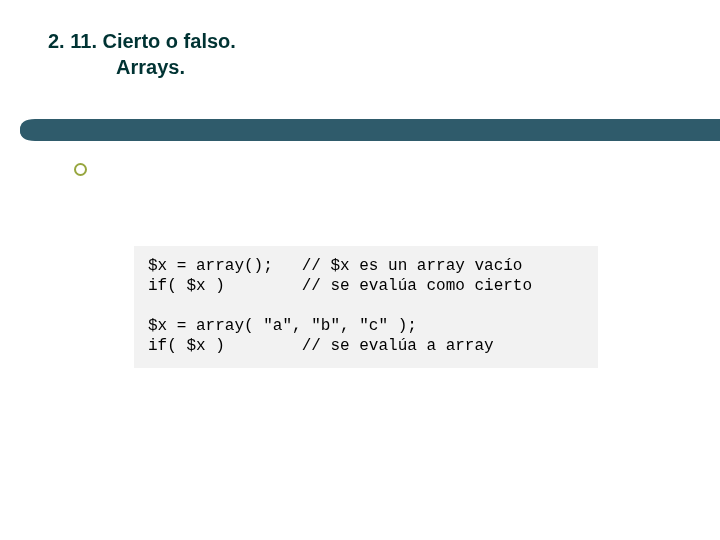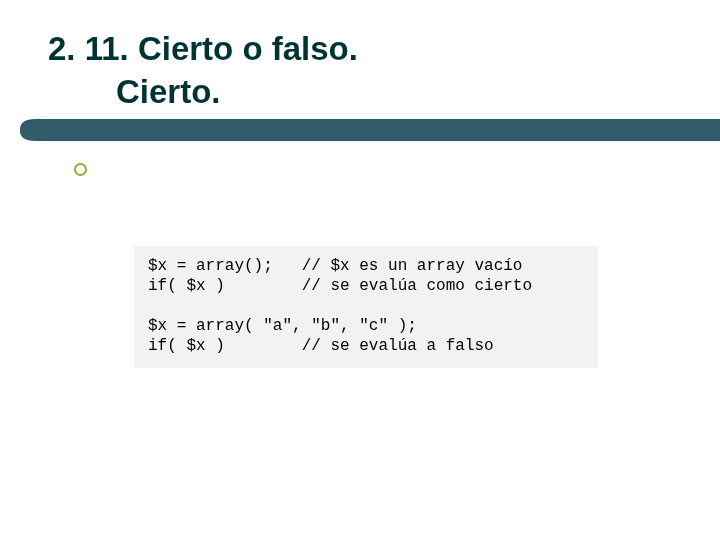--- a/index.html
+++ b/index.html
@@ -10,21 +10,21 @@
     font-family: Arial, Helvetica, sans-serif;
     position: relative;
     overflow: hidden;
   }
   .title-block {
     position: absolute;
     top: 28px;
     left: 48px;
   }
   .title-line {
-    font-size: 33px;
+    font-size: 20px;
     font-weight: bold;
     color: #003333;
     line-height: 1.3;
   }
   .title-indent {
     padding-left: 68px;
   }
   .underline-bar {
     position: absolute;
     top: 116px;
@@ -57,30 +57,30 @@
     line-height: 1.25;
     color: #000000;
     white-space: pre;
   }
 </style>
 </head>
 <body>
 
 <div class="title-block">
   <div class="title-line">2. 11. Cierto o falso.</div>
-  <div class="title-line title-indent">Cierto.</div>
+  <div class="title-line title-indent">Arrays.</div>
 </div>
 
 <div class="underline-bar">
   <svg width="720" height="30" viewBox="0 0 720 30">
     <path d="M 20 14 Q 20 4 34 4 L 720 4 L 720 6 L 34 6 Q 22 6 22 14 Q 22 22 34 22 L 720 22 L 720 24 L 34 24 Q 20 24 20 14 Z" fill="#2f5b6b"></path>
     <rect x="34" y="4" width="700" height="20" fill="#2f5b6b"></rect>
     <path d="M 20 14 Q 20 3 35 3 L 720 3 L 720 25 L 35 25 Q 20 25 20 14 Z" fill="#2f5b6b"></path>
   </svg>
 </div>
 
 <div class="bullet-dot"></div>
 
 <div class="code-block"><span>$x = array();   // $x es un array vacío</span>
 <span>if( $x )        // se evalúa como cierto</span>
 <span></span>
 <span>$x = array( "a", "b", "c" );</span>
-<span>if( $x )        // se evalúa a falso</span></div>
+<span>if( $x )        // se evalúa a array</span></div>
 
 </body></html>

